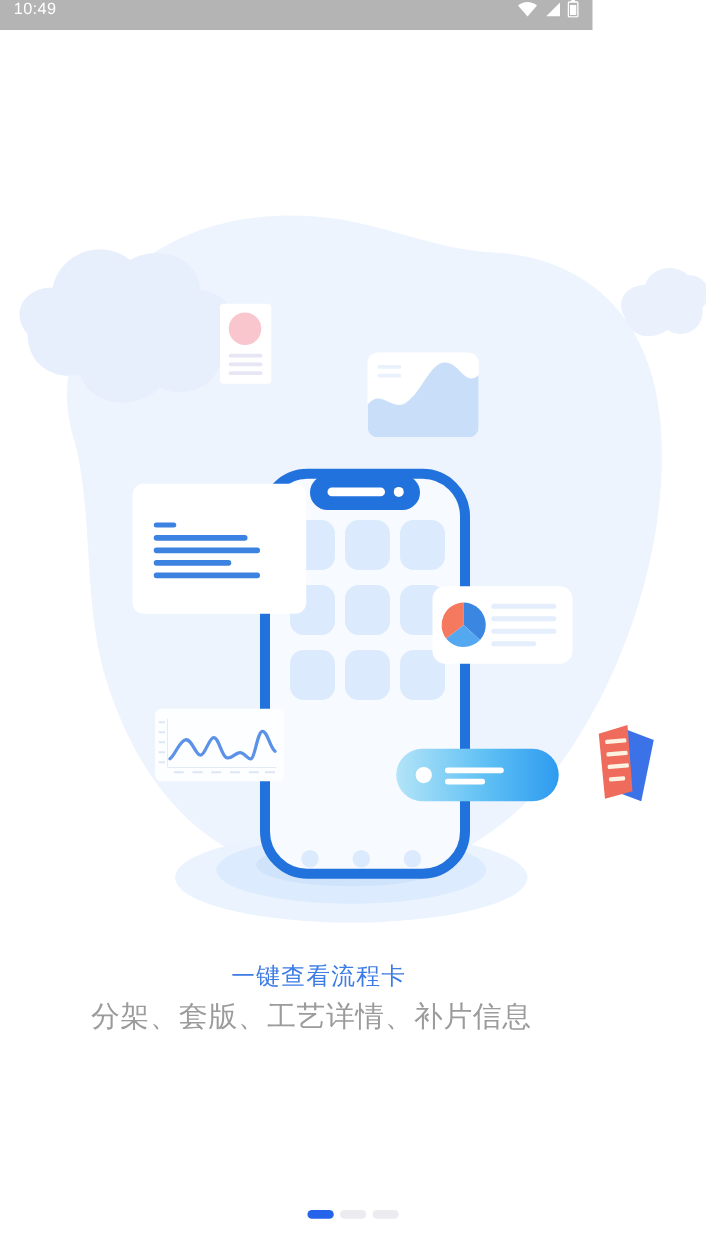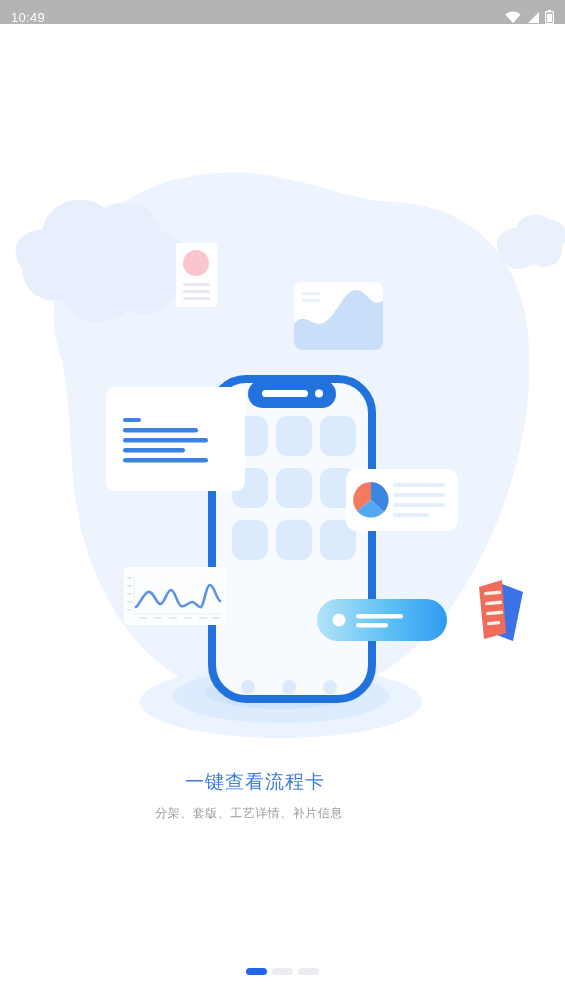--- a/index.html
+++ b/index.html
@@ -12,25 +12,25 @@
     height: 1004px;
     overflow: hidden;
     font-family: "Liberation Sans", sans-serif;
     position: relative;
   }
 
   
   .status-bar {
     position: absolute;
     top: 0; left: 0;
-    width: 565px;
+    width: 474px;
     height: 24px;
     background: #b4b4b4;
     display: flex;
-    align-items: flex-end;
+    align-items: flex-start;
     justify-content: space-between;
     padding: 0 11px;
     box-sizing: border-box;
     z-index: 50;
   }
   .status-time {
     color: #ffffff;
     font-size: 13px;
     letter-spacing: 0.3px;
     line-height: 1;
@@ -66,21 +66,21 @@
   }
   .caption-title {
     font-size: 19px;
     color: #3d7ce4;
     letter-spacing: 1px;
     line-height: 26px;
     margin: 0;
     font-weight: 400;
   }
   .caption-subtitle {
-    font-size: 12px;
+    font-size: 23px;
     color: #9b9b9b;
     letter-spacing: 0.5px;
     line-height: 26px;
     margin: 5px 12px 0 0;
     font-weight: 400;
   }
 
   
   .pager {
     position: absolute;

